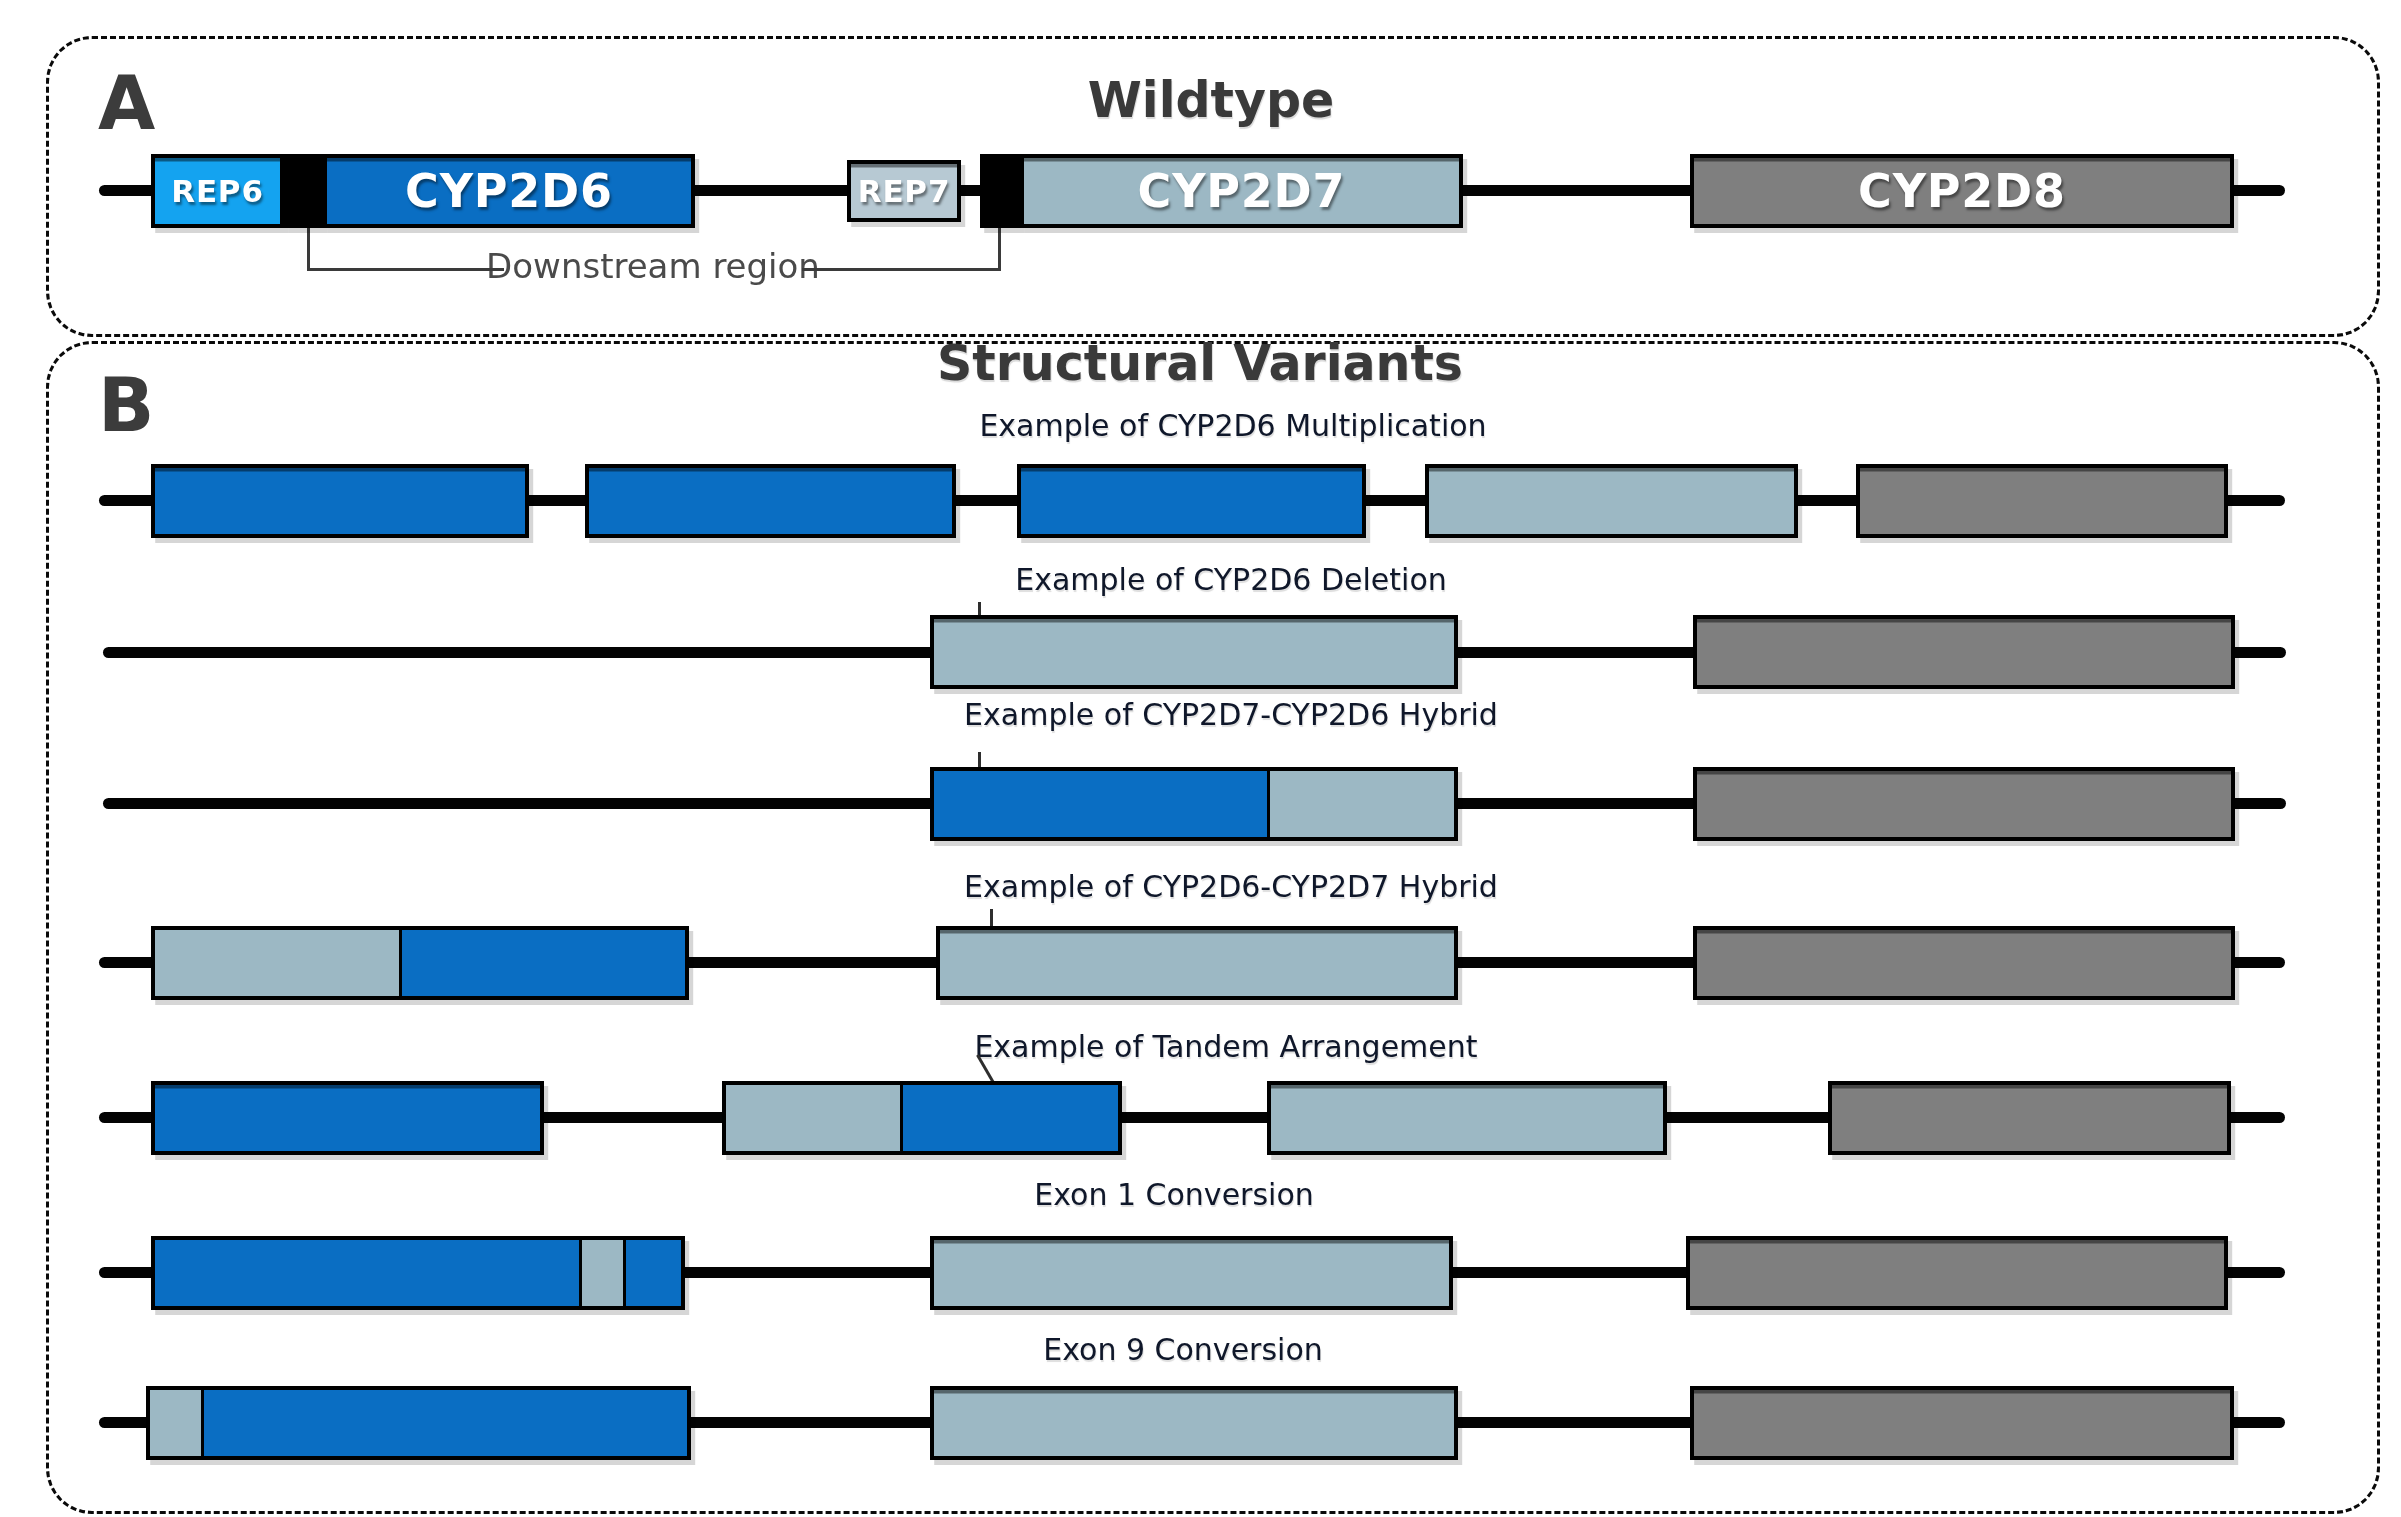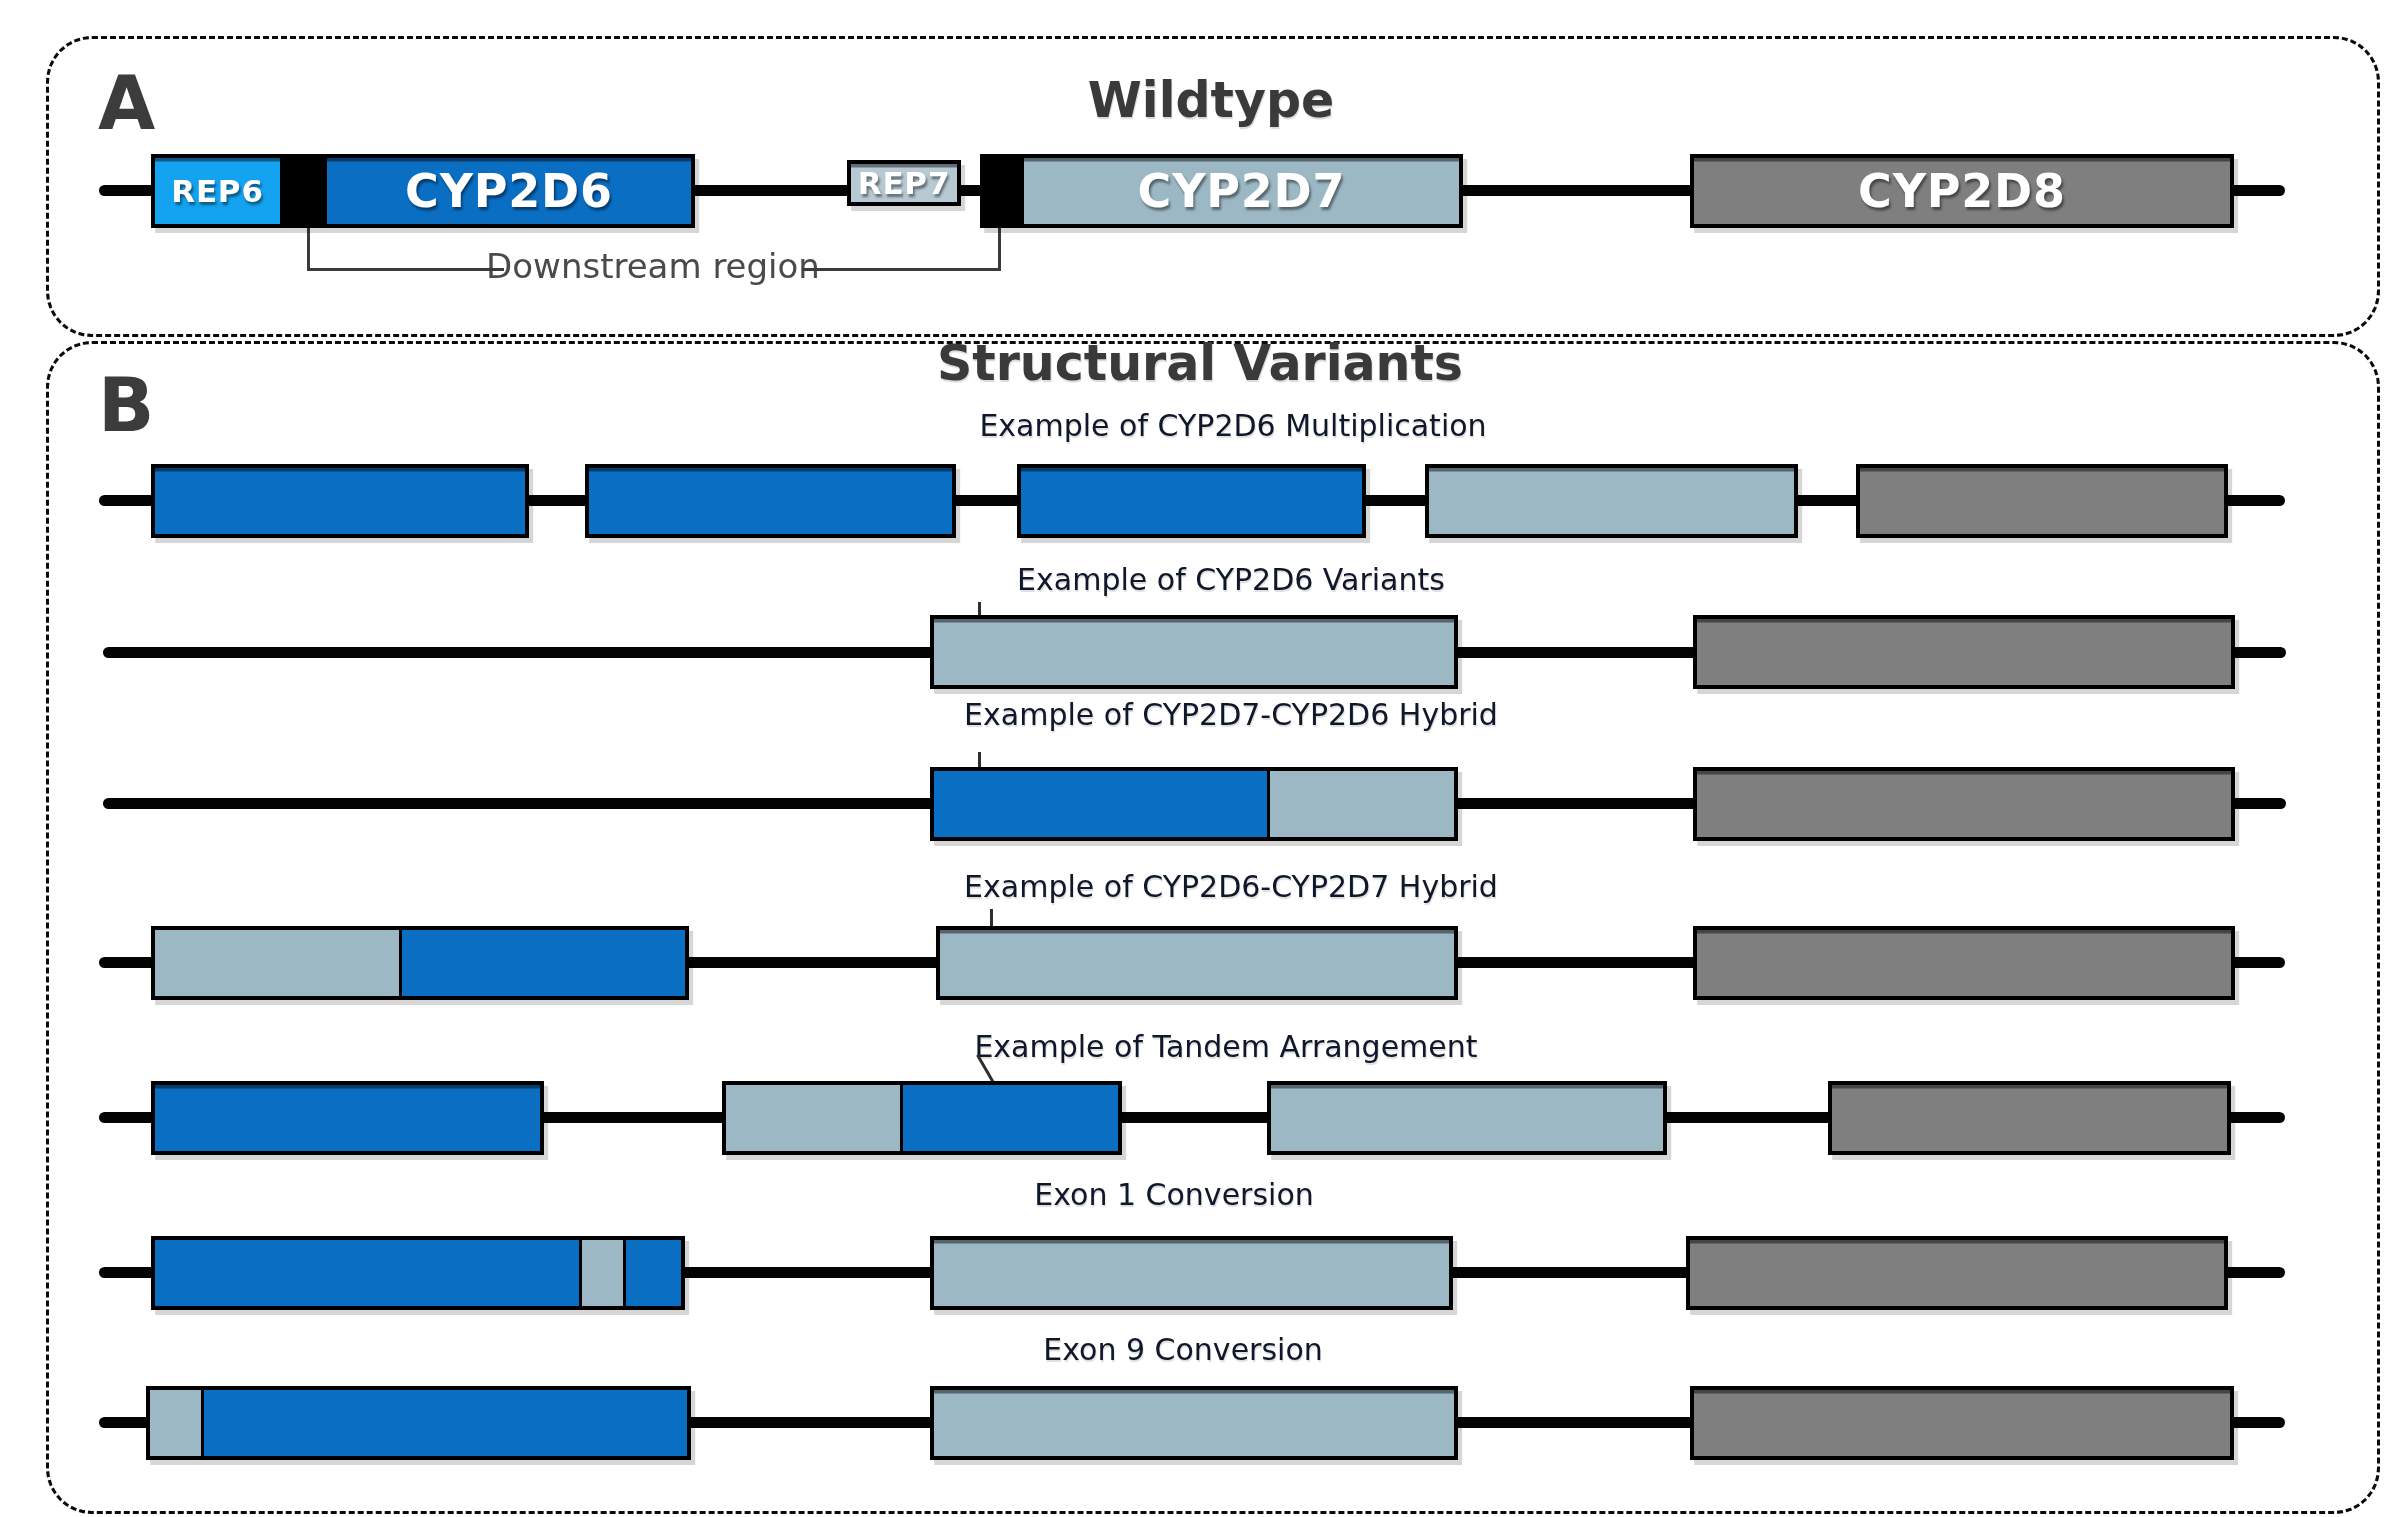--- a/index.html
+++ b/index.html
@@ -84,21 +84,21 @@
 
   <div class="gline" style="left:99px;top:185px;width:2186px;"></div>
 
   <div class="gbox small f-rep6" style="left:151px;top:154px;width:133px;">
     <span class="gtxt">REP6</span>
   </div>
   <div class="blackbox" style="left:284px;top:154px;width:39px;"></div>
   <div class="gbox f-d6" style="left:323px;top:154px;width:372px;">
     <span class="gtxt">CYP2D6</span>
   </div>
-  <div class="gbox small f-rep7" style="left:847px;top:160px;width:114px;height:46px;">
+  <div class="gbox small f-rep7" style="left:847px;top:160px;width:114px;height:62px;">
     <span class="gtxt">REP7</span>
   </div>
   <div class="blackbox" style="left:980px;top:154px;width:40px;"></div>
   <div class="gbox f-d7" style="left:1020px;top:154px;width:443px;">
     <span class="gtxt">CYP2D7</span>
   </div>
   <div class="gbox f-d8" style="left:1690px;top:154px;width:544px;text-align:right;">
     <span class="gtxt">CYP2D8</span>
   </div>
 
@@ -114,21 +114,21 @@
   </section>
 
   <div class="rowlabel" style="left:1233px;top:411px;">Example of CYP2D6 Multiplication</div>
   <div class="gline" style="left:99px;top:495px;width:2186px;"></div>
   <div class="gbox f-d6" style="left:151px;top:464px;width:378px;"></div>
   <div class="gbox f-d6" style="left:585px;top:464px;width:371px;"></div>
   <div class="gbox f-d6" style="left:1017px;top:464px;width:349px;"></div>
   <div class="gbox f-d7" style="left:1425px;top:464px;width:373px;"></div>
   <div class="gbox f-d8" style="left:1856px;top:464px;width:372px;"></div>
 
-  <div class="rowlabel" style="left:1231px;top:565px;">Example of CYP2D6 Variants</div>
+  <div class="rowlabel" style="left:1231px;top:565px;">Example of CYP2D6 Deletion</div>
   <div class="leader" style="left:978px;top:602px;height:15px;"></div>
   <div class="gline" style="left:103px;top:647px;width:2183px;"></div>
   <div class="gbox f-d7" style="left:930px;top:615px;width:528px;"></div>
   <div class="gbox f-d8" style="left:1693px;top:615px;width:542px;"></div>
 
   <div class="rowlabel" style="left:1231px;top:700px;">Example of CYP2D7-CYP2D6 Hybrid</div>
   <div class="leader" style="left:978px;top:752px;height:17px;"></div>
   <div class="gline" style="left:103px;top:798px;width:2183px;"></div>
   <div class="gbox split" style="left:930px;top:767px;width:528px;">
     <div class="seg f-d6" style="width:333px;"></div>

